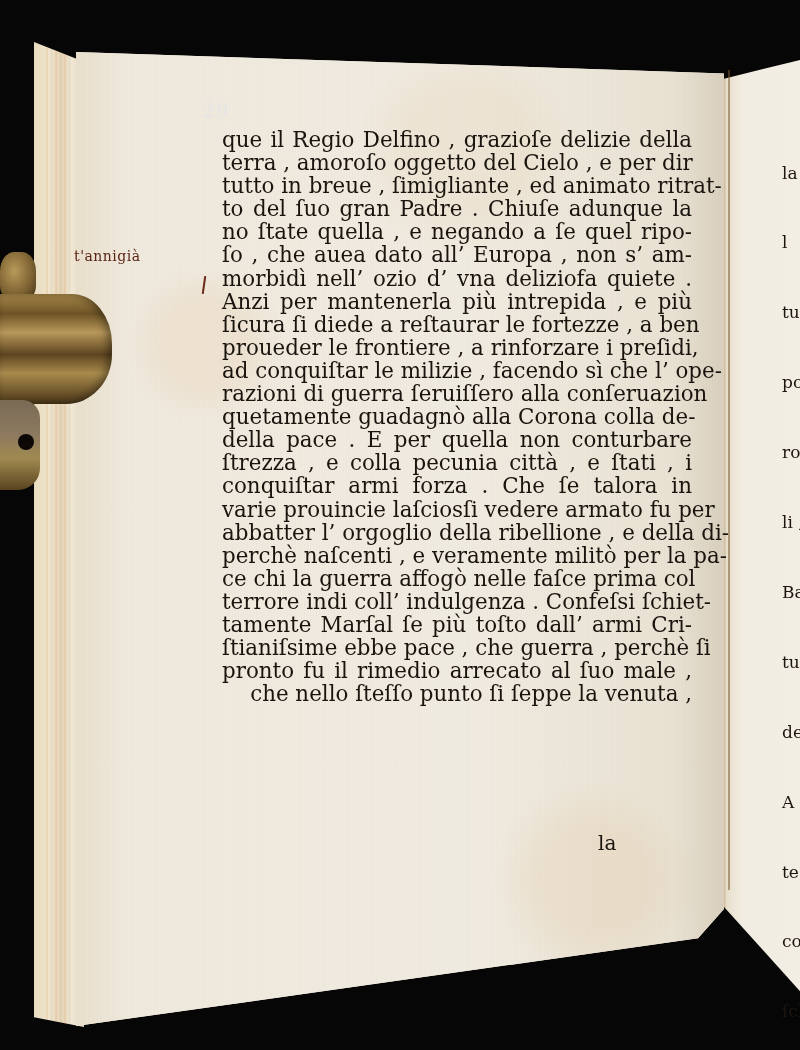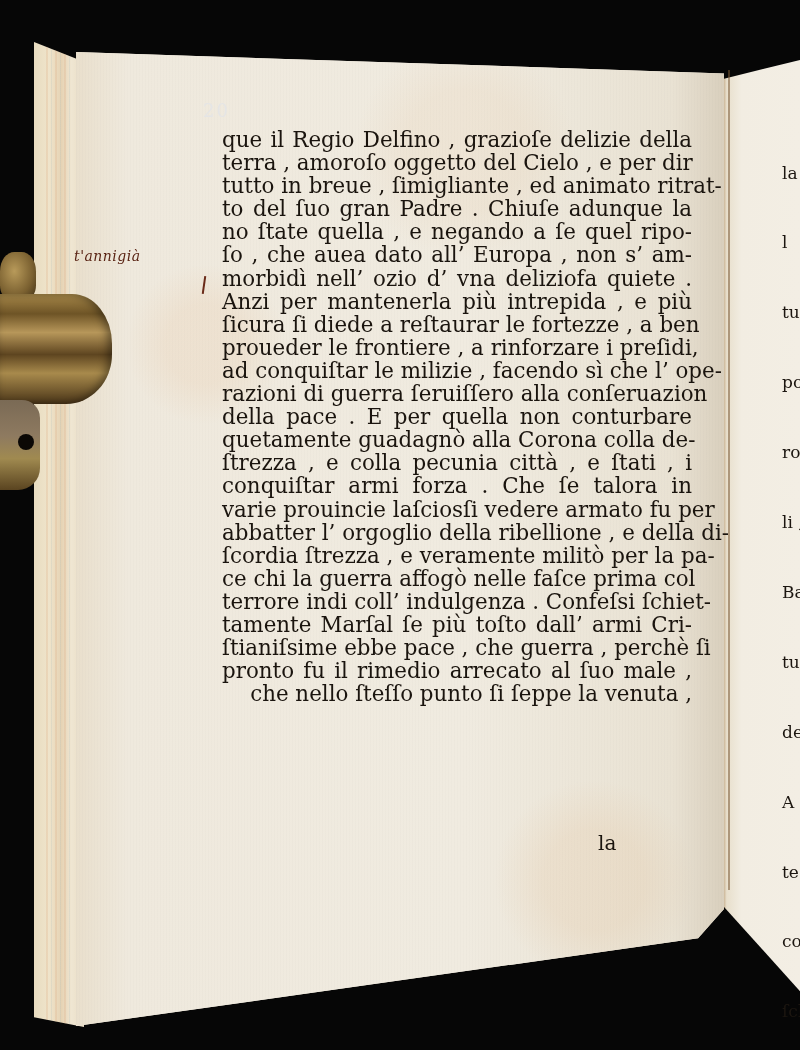--- a/index.html
+++ b/index.html
@@ -61,21 +61,21 @@
     display: block; height: 23.1px; white-space: nowrap;
     text-align-last: justify; text-align: justify;
   }
   .text-line.last { text-align-last: right; }
   .catchword {
     position: absolute; left: 598px; top: 831px;
     font-size: 20px; color: #1a140e;
   }
   .margin-note {
     position: absolute; left: 74px; top: 248px;
-    font-family: "DejaVu Serif", serif; font-style: italic;
+    font-family: "DejaVu Serif", serif; 
     font-size: 14px; color: #5a2414; letter-spacing: 0.5px;
   }
   .insert-mark {
     position: absolute; left: 203px; top: 276px; width: 2px; height: 18px;
     background: #6a2a18; transform: rotate(8deg);
   }
   
   .clasp {
     position: absolute; left: 0; top: 252px; width: 120px; height: 240px;
   }
@@ -147,27 +147,27 @@
     <span class="text-line">tutto in breue , ſimigliante , ed animato ritrat-</span>
     <span class="text-line">to del ſuo gran Padre . Chiuſe adunque la</span>
     <span class="text-line">no ſtate quella , e negando a ſe quel ripo-</span>
     <span class="text-line">ſo , che auea dato all’ Europa , non s’ am-</span>
     <span class="text-line">morbidì nell’ ozio d’ vna deliziofa quiete .</span>
     <span class="text-line">Anzi per mantenerla più intrepida , e più</span>
     <span class="text-line">ſicura ſi diede a reſtaurar le fortezze , a ben</span>
     <span class="text-line">proueder le frontiere , a rinforzare i preſidi,</span>
     <span class="text-line">ad conquiſtar le milizie , facendo sì che l’ ope-</span>
     <span class="text-line">razioni di guerra ſeruiſſero alla conſeruazion</span>
+    <span class="text-line">quetamente guadagnò alla Corona colla de-</span>
     <span class="text-line">della pace . E per quella non conturbare</span>
-    <span class="text-line">quetamente guadagnò alla Corona colla de-</span>
     <span class="text-line">ſtrezza , e colla pecunia città , e ſtati , i</span>
     <span class="text-line">conquiſtar armi forza . Che ſe talora in</span>
     <span class="text-line">varie prouincie laſciosſi vedere armato fu per</span>
     <span class="text-line">abbatter l’ orgoglio della ribellione , e della di-</span>
-    <span class="text-line">ſcordia ſtrezza , e veramente militò per la pa-</span>
+    <span class="text-line">perchè naſcenti , e veramente militò per la pa-</span>
     <span class="text-line">ce chi la guerra affogò nelle faſce prima col</span>
     <span class="text-line">terrore indi coll’ indulgenza . Confeſsi ſchiet-</span>
     <span class="text-line">tamente Marſal ſe più toſto dall’ armi Cri-</span>
     <span class="text-line">ſtianiſsime ebbe pace , che guerra , perchè ſi</span>
     <span class="text-line">pronto fu il rimedio arrecato al ſuo male ,</span>
     <span class="text-line last">che nello ſteſſo punto ſi ſeppe la venuta ,</span>
   </div>
 
   <div class="catchword">la</div>
   <div class="margin-note">t'annigià</div>

